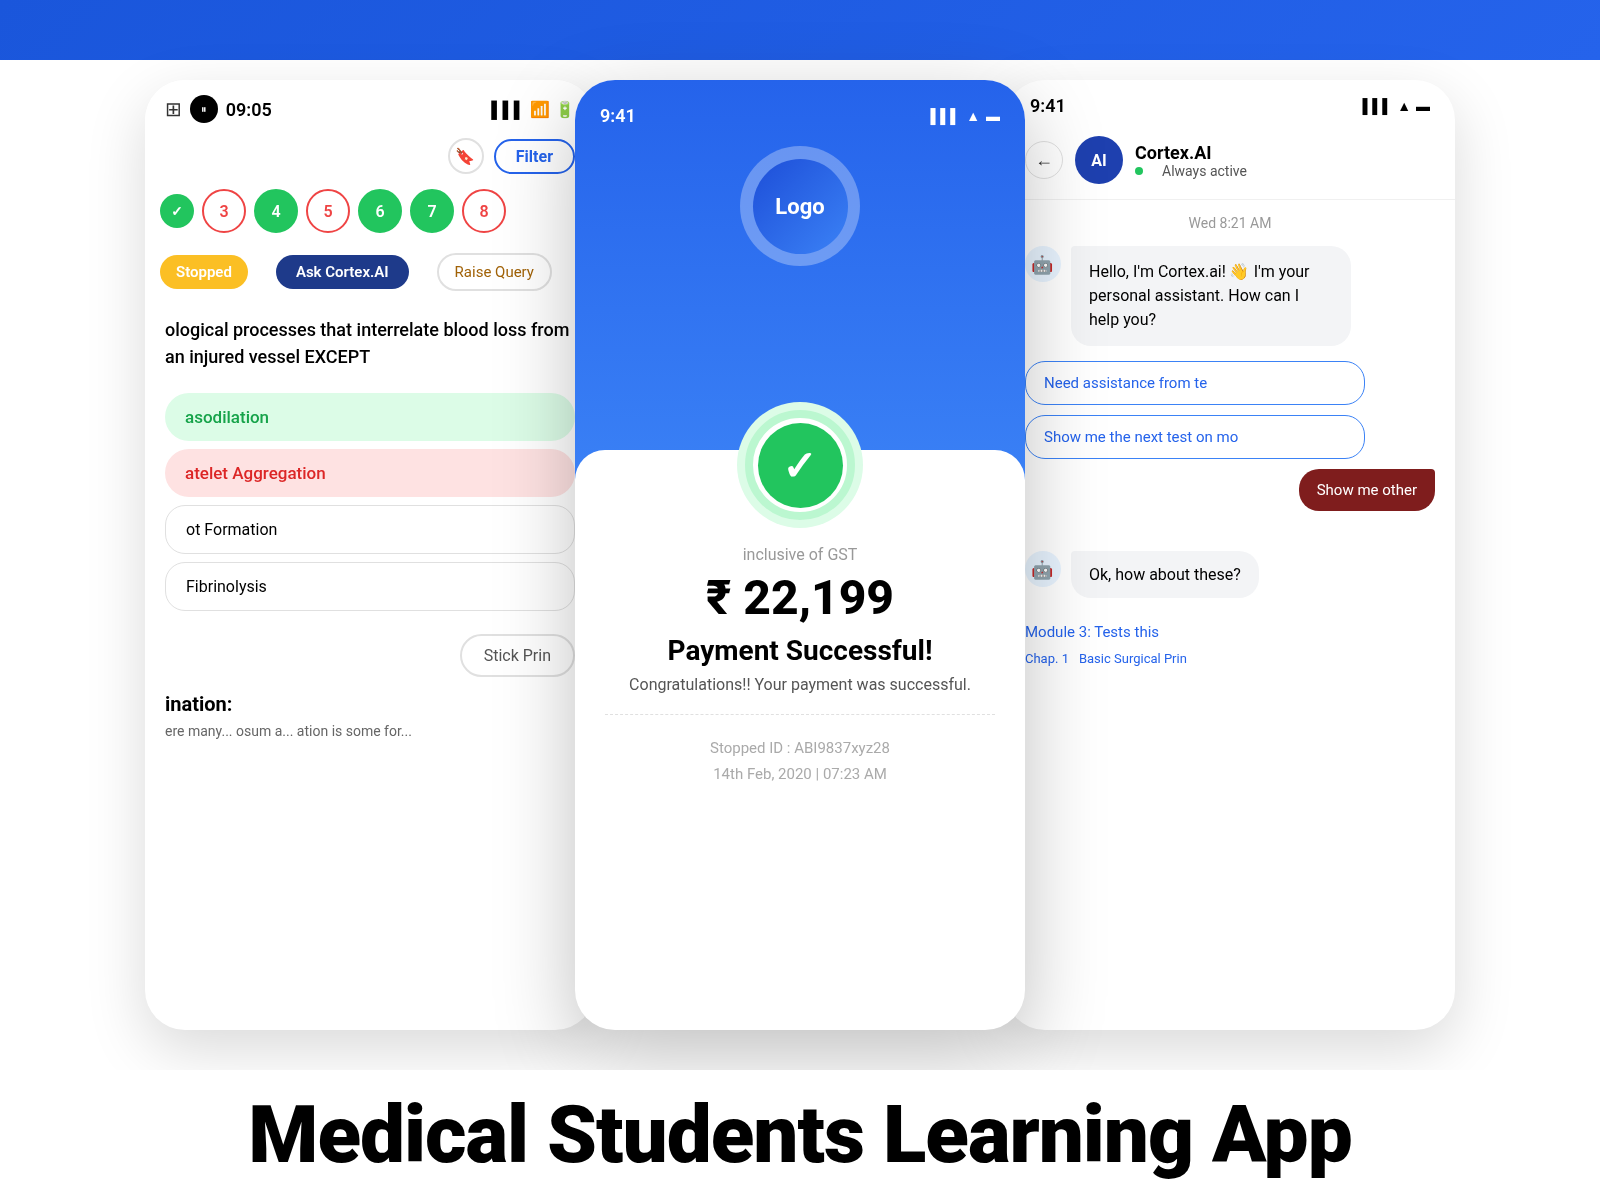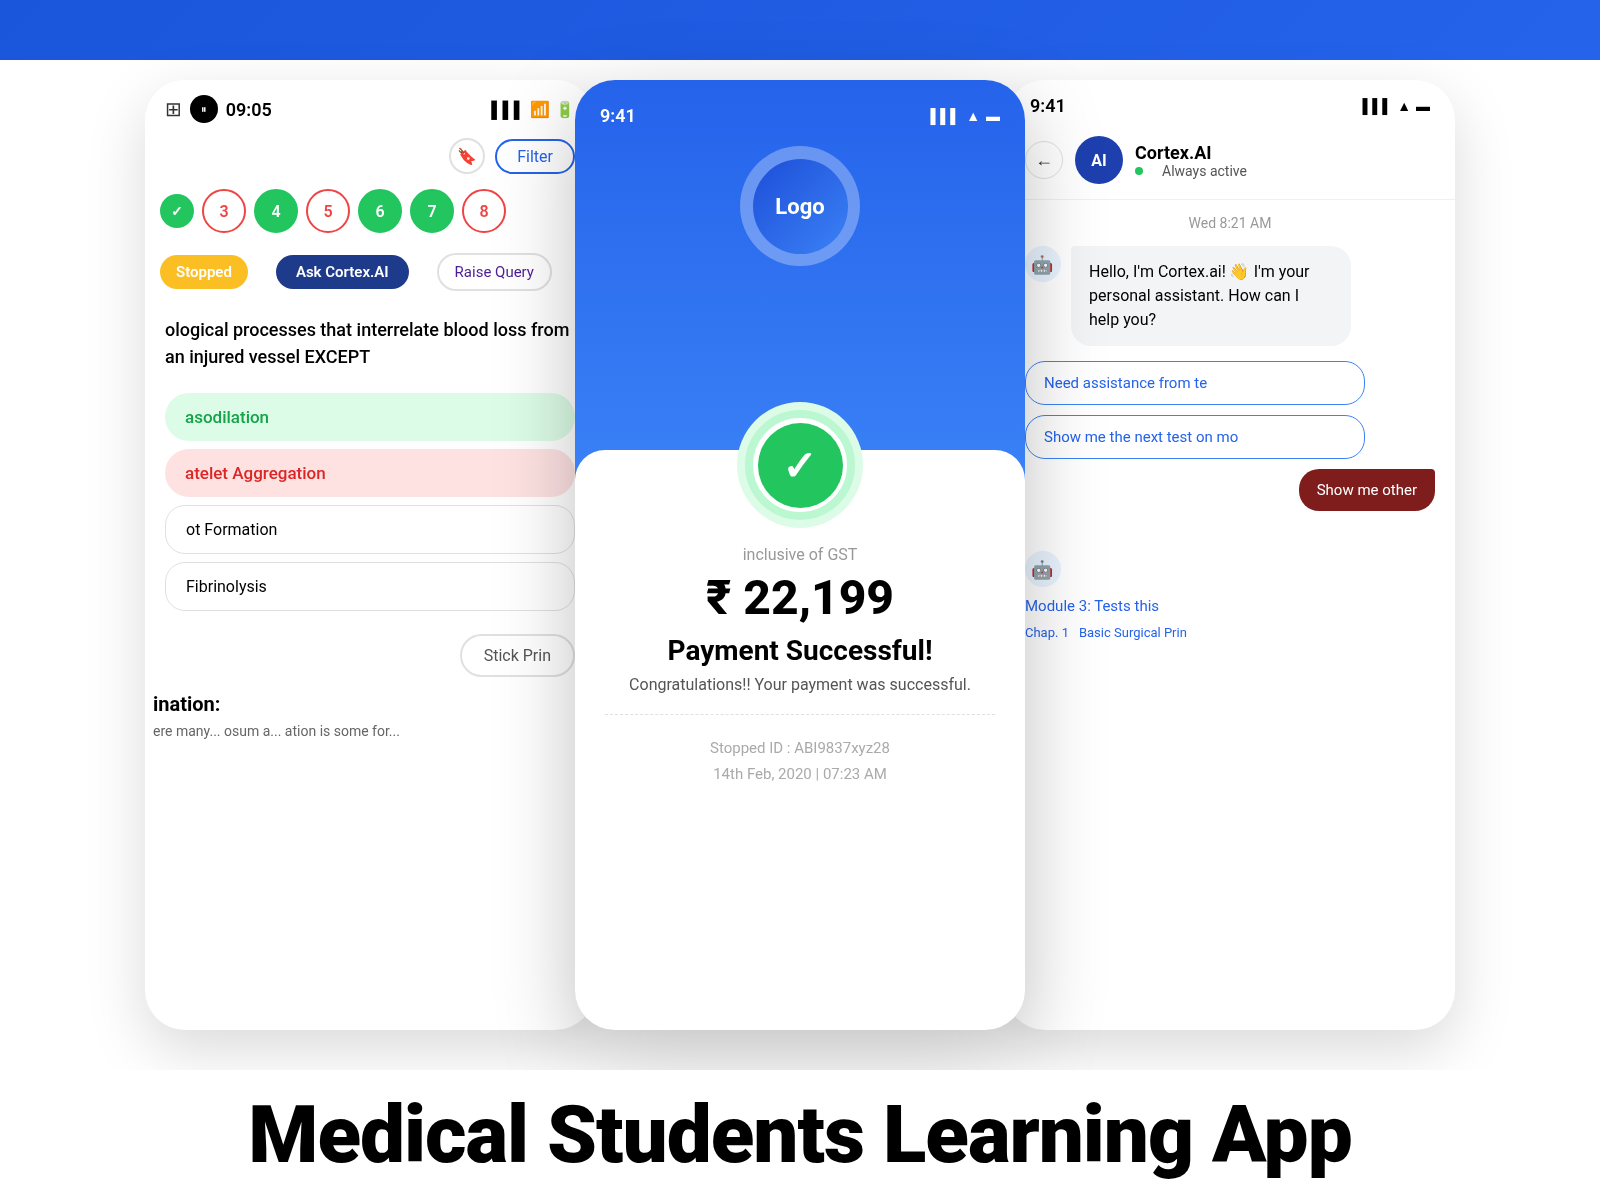--- a/index.html
+++ b/index.html
@@ -114,21 +114,21 @@
       justify-content: center;
       background: #fff;
     }
     .filter-btn {
       padding: 6px 20px;
       border: 2px solid #2563eb;
       border-radius: 20px;
       color: #2563eb;
       font-size: 16px;
       background: #fff;
-      font-weight: 400;
+      font-weight: 700;
     }
 
     
     .q-numbers {
       display: flex;
       padding: 10px 15px;
       gap: 8px;
       align-items: center;
       overflow: hidden;
     }
@@ -164,21 +164,21 @@
     .ask-cortex-btn {
       background: #1e3a8a;
       color: #fff;
       padding: 8px 20px;
       border-radius: 20px;
       font-size: 15px;
       font-weight: 600;
     }
     .raise-query-btn {
       background: #fff;
-      color: #4c1d95;
+      color: #a16207;
       border: 2px solid #e0e0e0;
       padding: 8px 16px;
       border-radius: 20px;
       font-size: 15px;
     }
 
     
     .q-text {
       padding: 15px 20px;
       font-size: 18px;
@@ -208,21 +208,21 @@
       border: 2px solid #e0e0e0;
       border-radius: 25px;
       padding: 10px 22px;
       font-size: 16px;
       color: #555;
       background: #fff;
     }
 
     
     .info-section {
-      padding: 0 8px;
+      padding: 0 20px;
     }
     .info-label {
       font-size: 20px;
       font-weight: 700;
       color: #000;
       padding-bottom: 5px;
     }
     .info-text {
       font-size: 14px;
       color: #666;
@@ -677,20 +677,21 @@
         </div>
 
         <div class="chat-msg-row right">
           <div class="bubble-blue-filled">Show me other</div>
         </div>
       </div>
 
       <div class="chat-bottom-section">
         <div class="chat-msg-row left" style="margin-bottom:10px;">
           <div class="bot-avatar-small">🤖</div>
+          <div class="bottom-response-bubble">Ok, how about these?</div>
         </div>
         <div class="module-link">Module 3: Tests this</div>
         <div class="module-nav">
           <span>Chap. 1</span>
           <span>Basic Surgical Prin</span>
         </div>
       </div>
     </div>
 
   </div>

